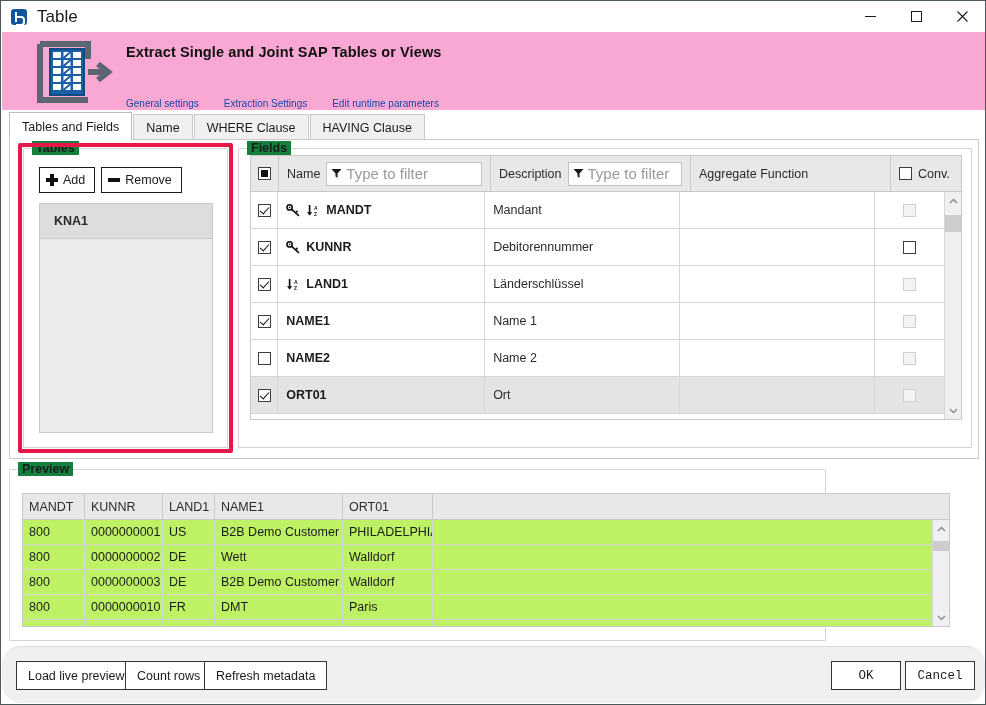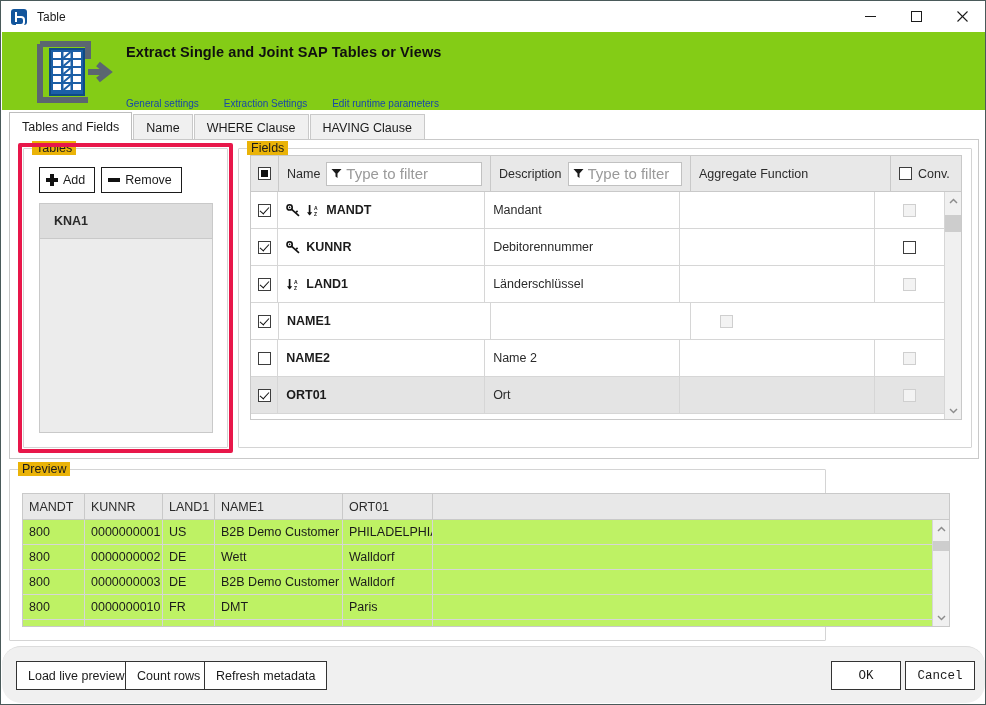--- a/index.html
+++ b/index.html
@@ -35,35 +35,35 @@
     content: ""; position: absolute;
     left: 4px; top: 3px; width: 2px; height: 10px; background: #fff;
   }
   .tb-icon::after {
     content: ""; position: absolute;
     left: 5px; top: 7px; width: 7px; height: 6px;
     border: 2px solid #fff; border-left: none;
     border-radius: 0 4px 4px 0;
   }
   .tb-title {
-    margin-left: 10px; font-size: 12px; color: #1b1b1b;
+    margin-left: 10px; font-size: 17px; color: #1b1b1b;
   }
   .tb-spacer { flex: 1 1 auto; }
   .winbtn {
     width: 46px; height: 31px;
     display: flex; align-items: center; justify-content: center;
     position: relative;
   }
   .winbtn svg { display:block; }
 
   
   .header {
     position: absolute; top: 31px; left: 1px;
     width: 983px; height: 78px;
-    background: #84cc16;
+    background: #f9a8d4;
   }
   .hdr-icon {
     position: absolute; left: 30px; top: 7px;
     width: 86px; height: 66px;
   }
   .hdr-title {
     position: absolute; left: 124px; top: 12px;
     font-size: 14.5px; font-weight: bold; color: #101010;
     letter-spacing: 0.1px;
   }
@@ -112,22 +112,22 @@
     border-radius: 2px;
     z-index: 5; pointer-events: none;
   }
   .group {
     position: absolute;
     border: 1px solid #d4d4d4;
     border-radius: 1px;
   }
   .group > .legend {
     position: absolute; top: -8px; left: 8px;
-    background: #eab308; padding: 0 4px;
-    font-size: 12.5px; color: #1b1b1b;
+    background: #15803d; padding: 0 4px;
+    font-size: 12.5px; color: #1b1b1b; font-weight: bold;
   }
   #tables-group {
     left: 13px; top: 8px; width: 205px; height: 300px;
   }
   .tb-buttons {
     position: absolute; left: 15px; top: 18px;
     display: flex; gap: 6px;
   }
   .flatbtn {
     height: 26px; padding: 0 9px 0 6px;
@@ -503,20 +503,21 @@
                 </div>
             </div>
 
             <div class="grow">
               <div class="gc gc-check">
                   <span class="cbx checked"></span>
                 </div>
               <div class="gc gc-name">
                 <span>NAME1</span>
               </div>
+              <div class="gc gc-desc">Name 1</div>
               <div class="gc gc-agg"></div>
               <div class="gc gc-conv">
                   <span class="cbx disabled"></span>
                 </div>
             </div>
 
             <div class="grow">
               <div class="gc gc-check">
                   <span class="cbx"></span>
                 </div>

